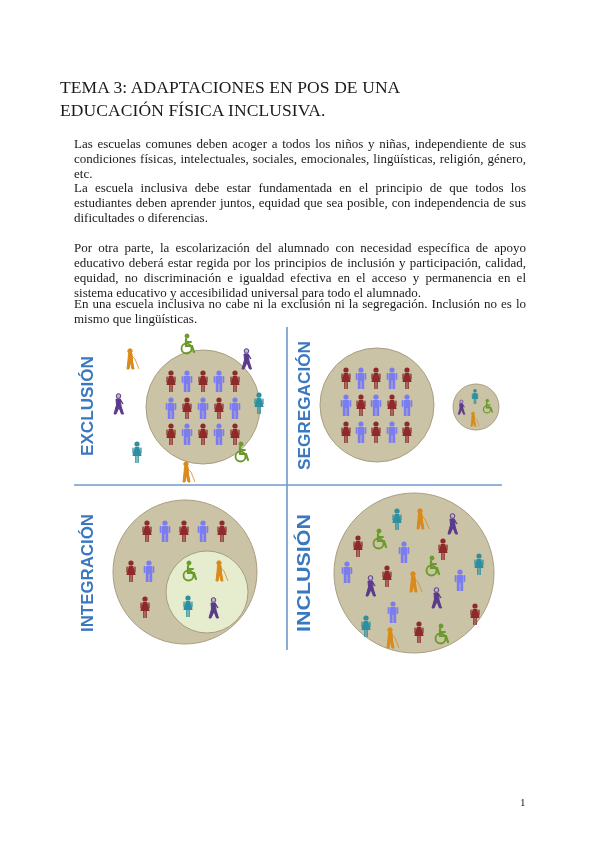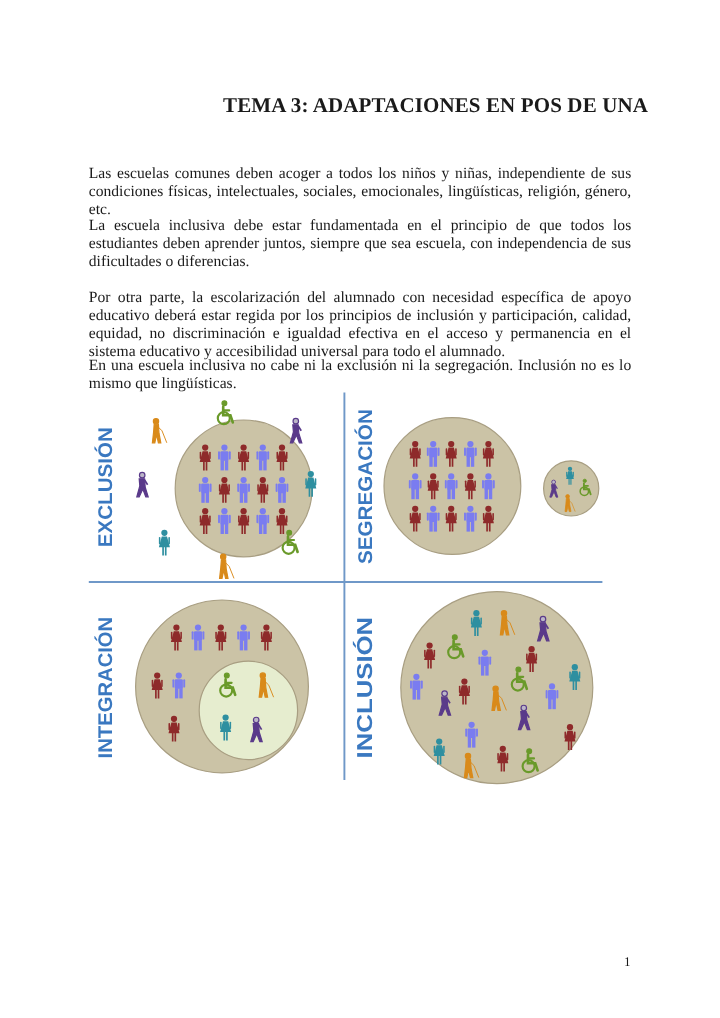--- a/index.html
+++ b/index.html
@@ -1,33 +1,34 @@
 <!DOCTYPE html>
 <html><head>
 <meta charset="utf-8">
 <style>
   html, body { margin:0; padding:0; background:#ffffff; }
   body { width:600px; height:848px; position:relative; overflow:hidden; font-family:"Liberation Serif", "DejaVu Serif", serif; color:#1a1a1a; }
-  .title { position:absolute; left:60px; top:76px; width:480px; text-align:right; font-weight:bold; font-size:17.5px; line-height:23px; letter-spacing:0.1px; }
+  .title { position:absolute; left:60px; top:76px; width:480px; text-align:left; font-weight:normal; font-size:17.5px; line-height:23px; letter-spacing:0.1px; }
   .para { position:absolute; left:74px; width:452px; font-size:13px; line-height:15px; text-align:justify; }
   .p1 { top:136px; } .p2 { top:180px; } .p3 { top:240px; } .p4 { top:296px; }
   .page-num { position:absolute; left:520px; top:796px; font-size:11px; }
   .figure { position:absolute; left:70px; top:325px; width:470px; height:330px; }
   .figure svg { display:block; }
   .vlabel { font-family:"Liberation Sans", "DejaVu Sans", sans-serif; font-weight:bold; }
 </style>
 </head>
 <body>
 
 <div class="title">
   <div>TEMA 3: ADAPTACIONES EN POS DE UNA</div>
+  <div>EDUCACIÓN FÍSICA INCLUSIVA.</div>
 </div>
 
 <p class="para p1" style="margin:0">Las escuelas comunes deben acoger a todos los niños y niñas, independiente de sus condiciones físicas, intelectuales, sociales, emocionales, lingüísticas, religión, género, etc.</p>
-<p class="para p2" style="margin:0">La escuela inclusiva debe estar fundamentada en el principio de que todos los estudiantes deben aprender juntos, siempre que sea escuela, con independencia de sus dificultades o diferencias.</p>
+<p class="para p2" style="margin:0">La escuela inclusiva debe estar fundamentada en el principio de que todos los estudiantes deben aprender juntos, equidad que sea posible, con independencia de sus dificultades o diferencias.</p>
 <p class="para p3" style="margin:0">Por otra parte, la escolarización del alumnado con necesidad específica de apoyo educativo deberá estar regida por los principios de inclusión y participación, calidad, equidad, no discriminación e igualdad efectiva en el acceso y permanencia en el sistema educativo y accesibilidad universal para todo el alumnado.</p>
 <p class="para p4" style="margin:0">En una escuela inclusiva no cabe ni la exclusión ni la segregación. Inclusión no es lo mismo que lingüísticas.</p>
 
 <div class="figure">
 <svg width="470" height="330" viewBox="0 0 470 330" xmlns="http://www.w3.org/2000/svg">
   <defs>
 
     <g id="woman">
       <circle cx="0" cy="-9" r="2.6"></circle>
       <path d="M-2.2,-6 L2.2,-6 L4.6,3 L1.8,3 L1.8,10 L0.4,10 L0.4,3 L-0.4,3 L-0.4,10 L-1.8,10 L-1.8,3 L-4.6,3 Z"></path>

